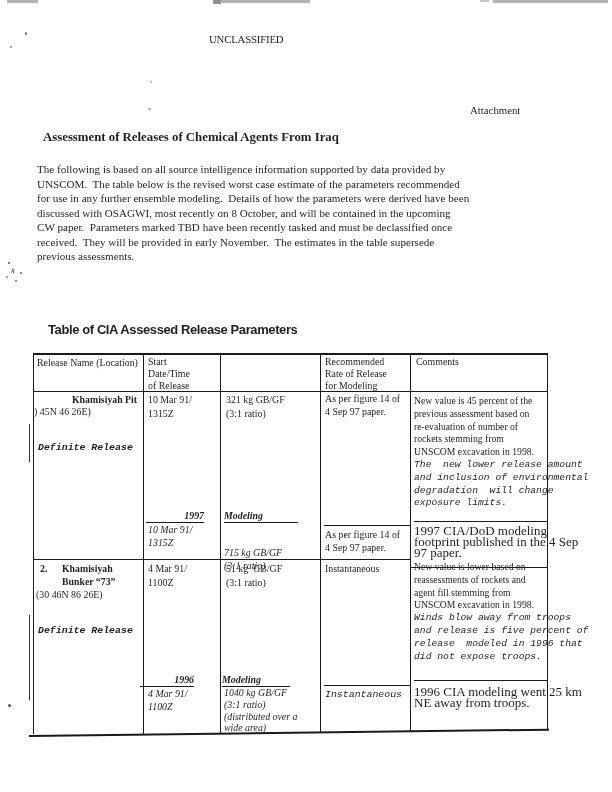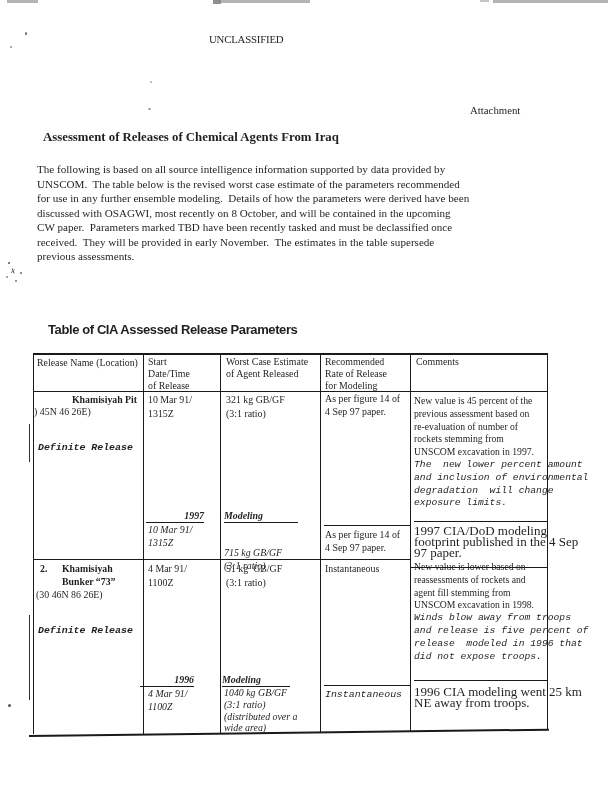--- a/index.html
+++ b/index.html
@@ -81,43 +81,41 @@
 
   <div class="line" style="left:324px;top:525px;width:86px;height:1.3px;"></div>
   <div class="line" style="left:414px;top:521px;width:133px;height:1.3px;"></div>
   <div class="line" style="left:324px;top:685px;width:86px;height:1.3px;"></div>
   <div class="line" style="left:414px;top:680px;width:133px;height:1.3px;"></div>
 
   <div class="abs hdr" style="left:37px;top:357px;">Release Name (Location)</div>
   <div class="abs hdr pre" style="left:148px;top:356px;">Start
 Date/Time
 of Release</div>
-  <div class="abs hdr pre" style="left:226px;top:356px;">Worst Case Estimate
-of Agent Released</div>
   <div class="abs hdr pre" style="left:325px;top:356px;">Recommended
 Rate of Release
 for Modeling</div>
   <div class="abs hdr" style="left:416px;top:356px;text-align:center;">Comments</div>
 
   <div class="abs cell b" style="left:72px;top:393px;font-size:9.8px;text-align:right;">Khamisiyah Pit</div>
   <div class="abs cell" style="left:34px;top:405px;">) 45N 46 26E)</div>
   <div class="abs cell b it" style="left:38px;top:441px;">Definite Release</div>
   <div class="abs cell pre" style="left:148px;top:393px;">10 Mar 91/
 1315Z</div>
   <div class="abs cell pre" style="left:226px;top:393px;">321 kg GB/GF
 (3:1 ratio)</div>
   <div class="abs cell pre" style="left:325px;top:393px;line-height:12.8px;">As per figure 14 of
 4 Sep 97 paper.</div>
   <div class="abs" style="left:414px;top:395px;">
     <div class="com pre">New value is 45 percent of the
 previous assessment based on
 re-evaluation of number of
 rockets stemming from
-UNSCOM excavation in 1997.</div>
-    <div class="com pre it">The  new lower percent amount
+UNSCOM excavation in 1998.</div>
+    <div class="com pre it">The  new lower release amount
 and inclusion of environmental
 degradation  will change
 exposure limits.</div>
   </div>
 
   <div class="abs yearblk" style="left:146px;top:510px;width:58px;text-align:right;">1997</div>
   <div class="abs msub pre" style="left:148px;top:523px;">10 Mar 91/
 1315Z</div>
   <div class="abs yearblk" style="left:224px;top:510px;width:74px;">Modeling</div>
   <div class="abs msub pre" style="left:224px;top:523px;margin-top:23px;">715 kg GB/GF

